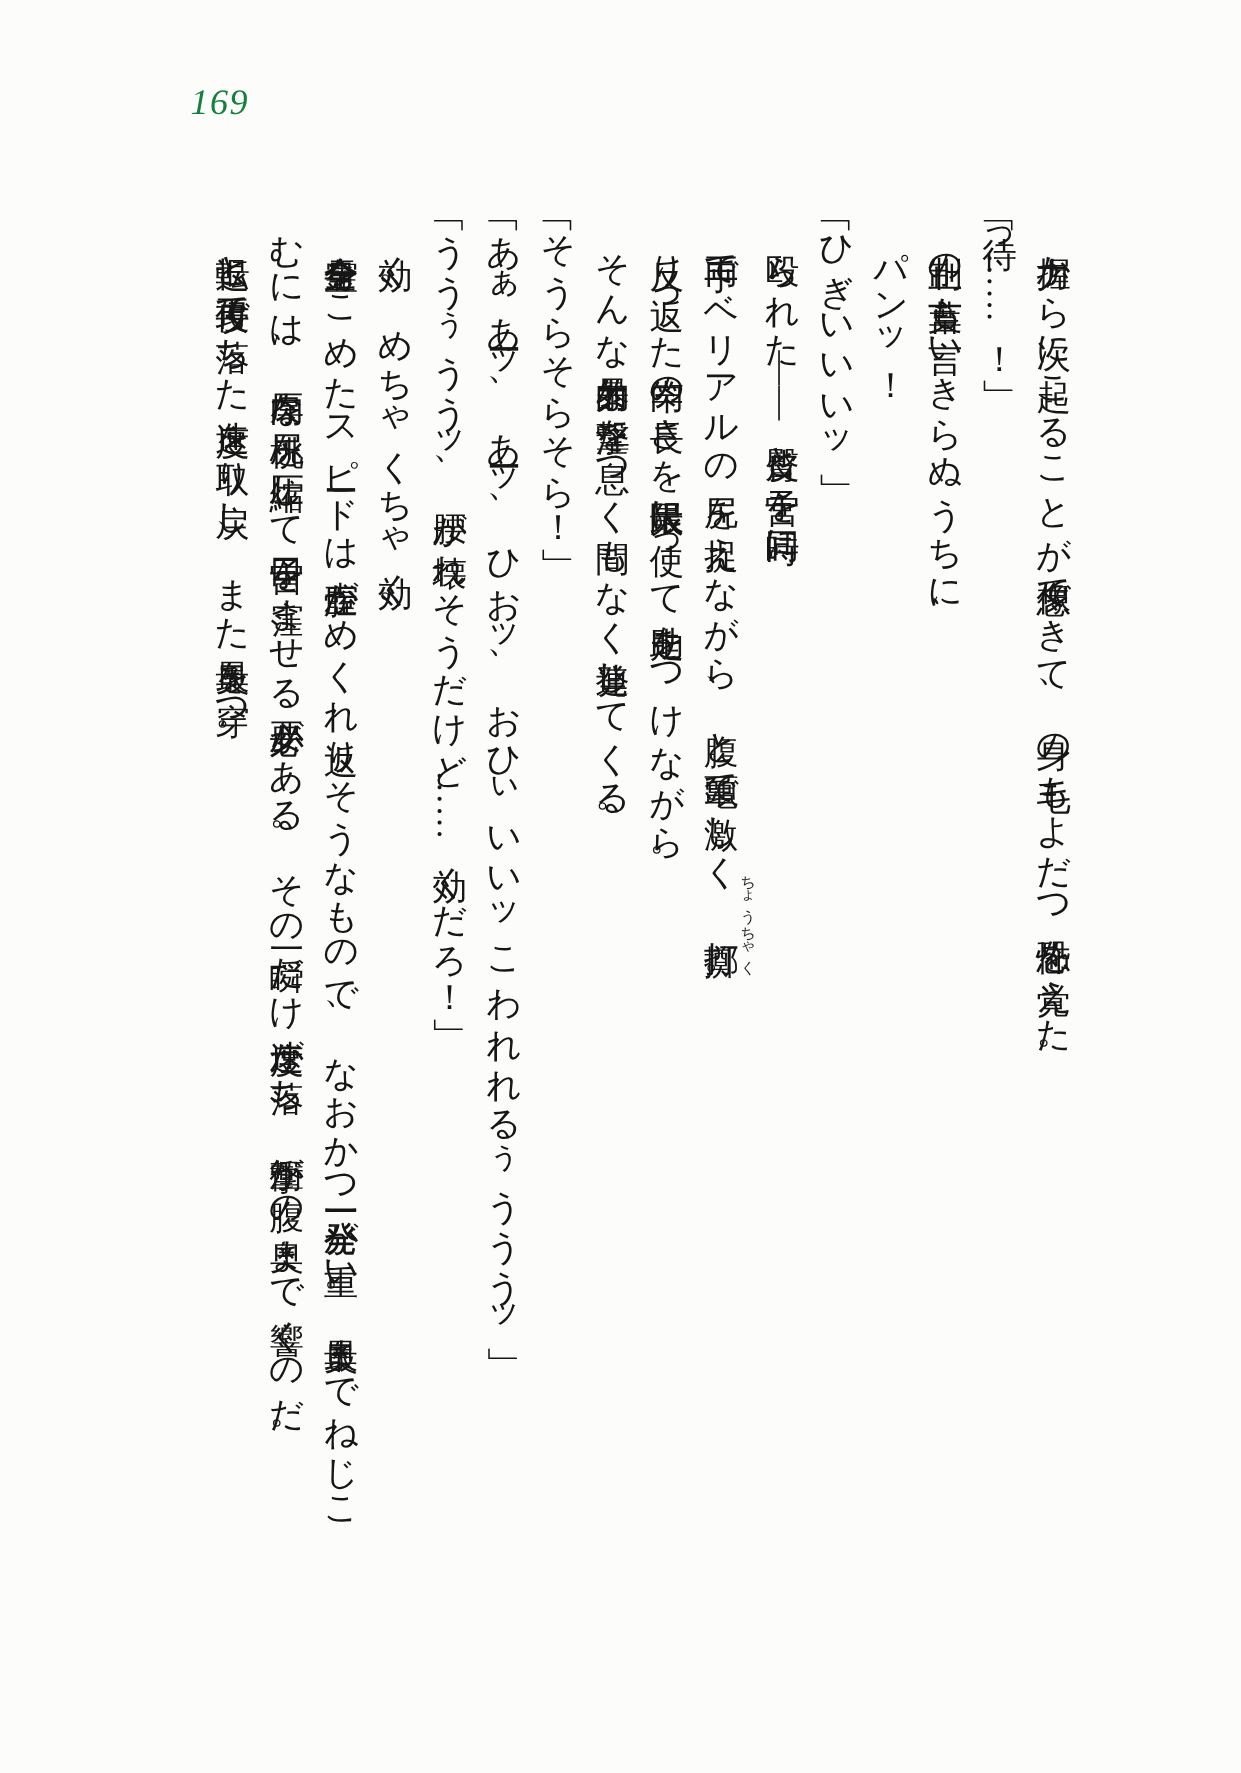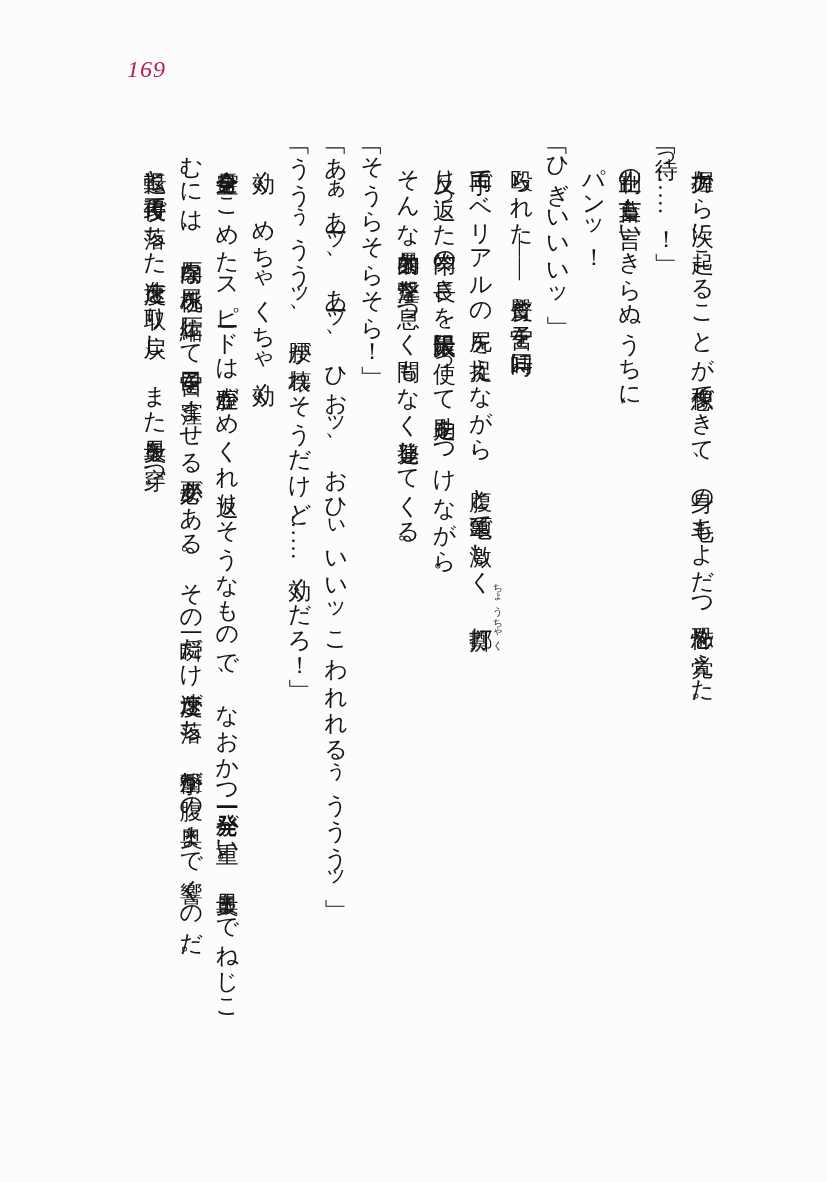--- a/index.html
+++ b/index.html
@@ -17,21 +17,21 @@
   .page {
     position: absolute;
     inset: 0;
   }
   .page-number {
     position: absolute;
     left: 127px;
     top: 56px;
     font-size: 24px;
     font-style: italic;
-    color: #be185d;
+    color: #15803d;
     letter-spacing: 1px;
     text-align: center;
   }
   .text-block {
     position: absolute;
     top: 140px;
     right: 107px;
     height: 895px;
     writing-mode: vertical-rl;
     text-orientation: mixed;

